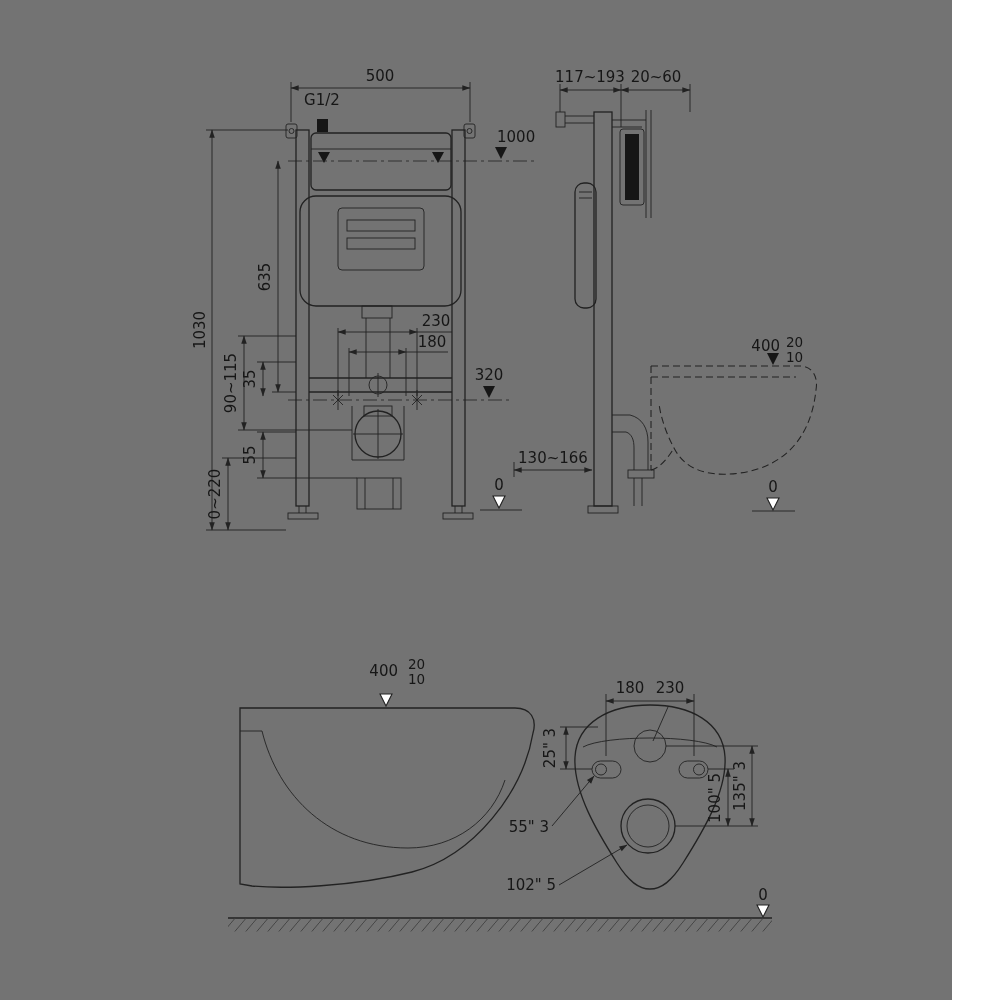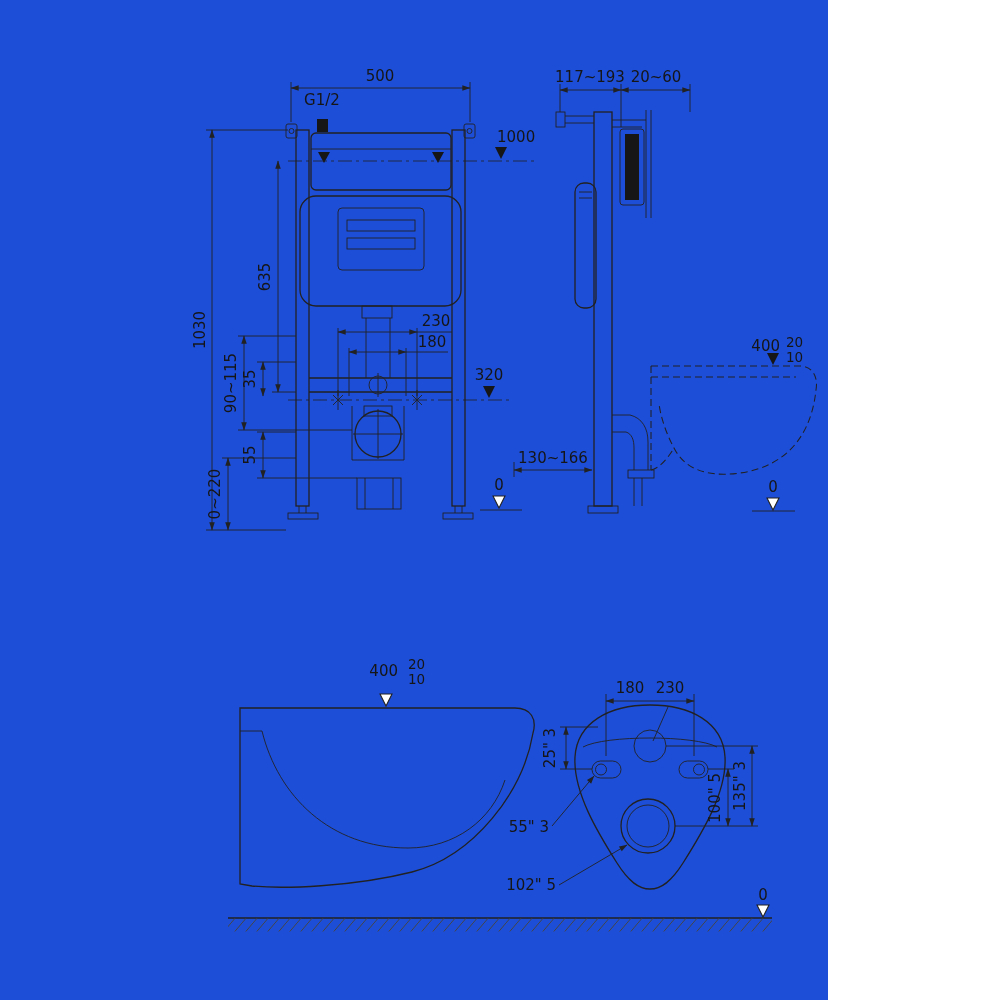--- a/index.html
+++ b/index.html
@@ -1,16 +1,16 @@
 <!DOCTYPE html>
 <html><head>
 <meta charset="utf-8">
 <style>
   html,body{margin:0;padding:0;background:#fff;}
-  .stage{width:828px;height:1000px;background:#1d4ed8;position:relative;font-family:"DejaVu Sans",sans-serif;}
+  .stage{width:952px;height:1000px;background:#737373;position:relative;font-family:"DejaVu Sans",sans-serif;}
   svg{display:block;}
   .ol{fill:none;stroke:#222;stroke-width:1.3;}
   .th{fill:none;stroke:#222;stroke-width:0.9;}
   .dim{fill:none;stroke:#222;stroke-width:0.9;}
   .cl{fill:none;stroke:#222;stroke-width:0.8;stroke-dasharray:14 4 3 4;}
   .hid{fill:none;stroke:#222;stroke-width:1.05;stroke-dasharray:7 4;}
   .blk{fill:#161616;stroke:none;}
   .opent{fill:#ffffff;stroke:#222;stroke-width:1.1;}
   .lbl{font-family:"DejaVu Sans",sans-serif;font-size:15px;fill:#161616;}
   .lbls{font-family:"DejaVu Sans",sans-serif;font-size:13.5px;fill:#161616;}

